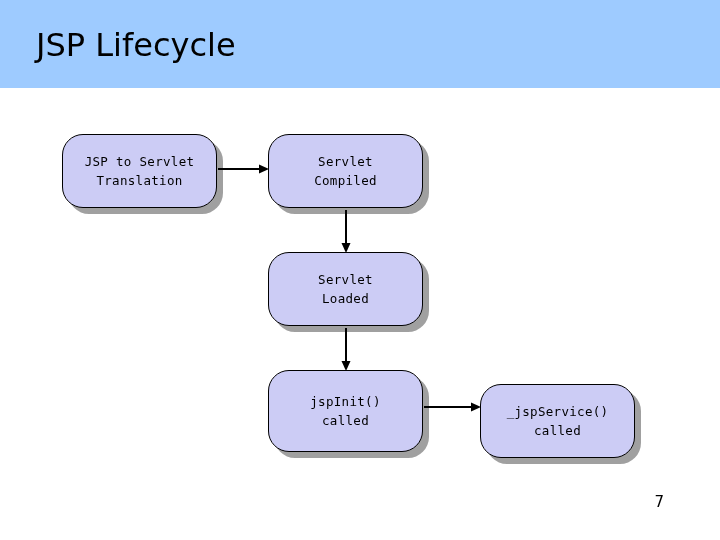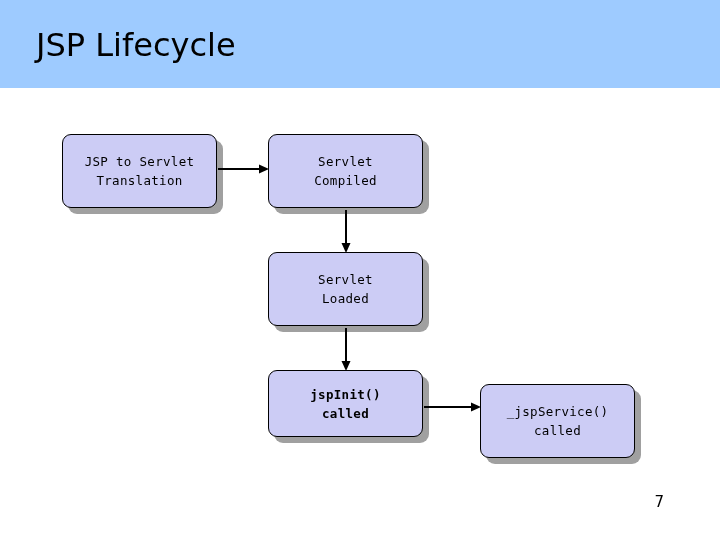--- a/index.html
+++ b/index.html
@@ -39,21 +39,21 @@
     color: #000000;
     letter-spacing: 0px;
     line-height: 38px;
     padding-left: 36px;
   }
   .node {
     position: absolute;
     box-sizing: border-box;
     background: #ccccf5;
     border: 1px solid #000000;
-    border-radius: 9px;
+    border-radius: 21px;
     box-shadow: 6px 6px 0px rgba(128,128,128,0.75);
     display: flex;
     align-items: center;
     justify-content: center;
     text-align: center;
     font-family: "DejaVu Sans Mono", monospace;
     font-size: 12.5px;
     color: #000000;
     line-height: 19px;
     white-space: pre-line;
@@ -86,21 +86,21 @@
 
   <div class="node" style="left:62px; top:134px; width:155px; height:74px;">JSP to Servlet
 Translation</div>
 
   <div class="node" style="left:268px; top:134px; width:155px; height:74px;">Servlet
 Compiled</div>
 
   <div class="node" style="left:268px; top:252px; width:155px; height:74px;">Servlet
 Loaded</div>
 
-  <div class="node" style="left:268px; top:370px; width:155px; height:67px;font-weight:bold;">jspInit()
+  <div class="node" style="left:268px; top:370px; width:155px; height:82px;">jspInit()
 called</div>
 
   <div class="node" style="left:480px; top:384px; width:155px; height:74px;">_jspService()
 called</div>
 
   <div class="arrow" style="left:218px; top:163px; width:52px; height:12px;">
     <svg width="52" height="12" viewBox="0 0 52 12">
       <line x1="0" y1="6" x2="43" y2="6" stroke="#000000" stroke-width="2"></line>
       <polygon points="51,6 41,1.5 41,10.5" fill="#000000"></polygon>
     </svg>

